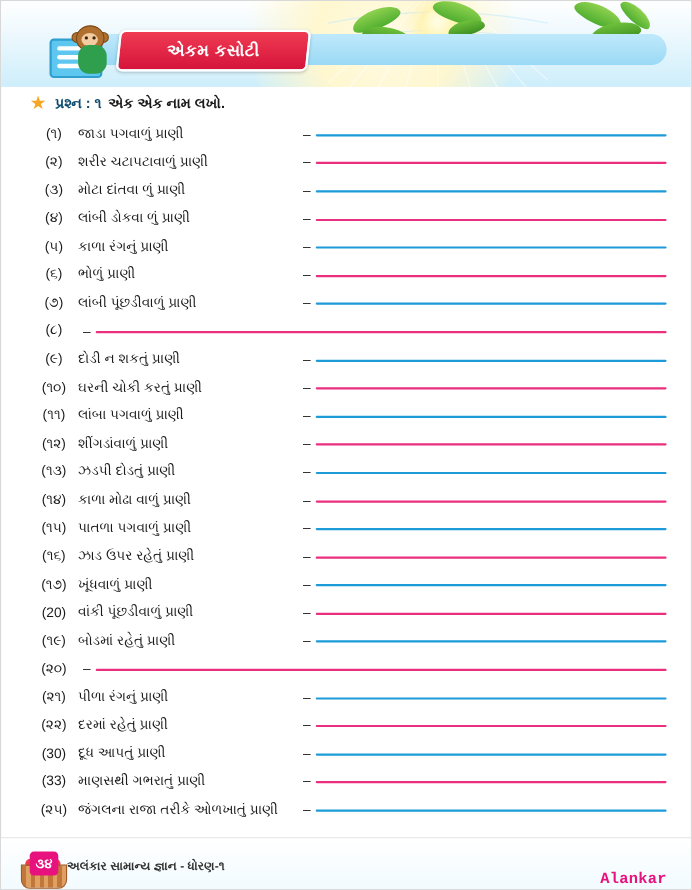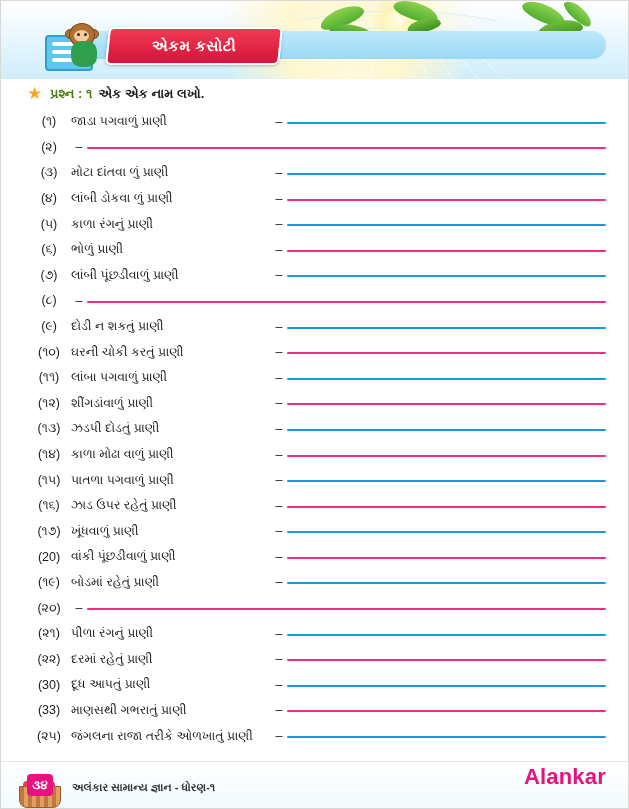--- a/index.html
+++ b/index.html
@@ -94,21 +94,21 @@
   .mascot .eye{position:absolute;top:12px;width:3px;height:3px;border-radius:50%;background:#3a2412;}
   .mascot .eye.l{left:34px;} .mascot .eye.r{left:41px;}
   
   .q-head{
     position:absolute;left:26px;top:84px;display:flex;align-items:center;gap:6px;
   }
   .star{
     width:17px;height:17px;display:inline-block;
     color:#f5a623;font-size:17px;line-height:17px;
   }
-  .q-head .q-label{color:#4d7c0f;font-size:13px;font-weight:bold;}
+  .q-head .q-label{color:#0c4a6e;font-size:13px;font-weight:bold;}
   .q-head .q-text{color:#1a1a1a;font-size:13px;font-weight:bold;}
   
   .list{position:absolute;left:26px;top:108px;right:22px;}
   .row{
     position:relative;height:25.6px;display:flex;align-items:center;
   }
   .num{
     width:44px;text-align:center;font-size:12.5px;color:#1a1a1a;flex:0 0 44px;
   }
   .item{
@@ -132,25 +132,26 @@
     border-top:1px solid #e6e6e6;
     padding-left:11px;
   }
   .pagebadge{
     position:absolute;left:26px;bottom:12px;width:26px;height:22px;
     background:#e8127f;color:#fff;border-radius:4px;
     display:flex;align-items:center;justify-content:center;
     font-size:12px;font-weight:bold;
   }
   .foot-text{
-    position:absolute;left:60px;bottom:14px;font-size:11px;color:#333;font-weight:bold;margin-left:11px;
+    position:absolute;left:60px;bottom:14px;font-size:11px;color:#333;font-weight:bold;
   }
   .brand{
-    position:absolute;right:22px;bottom:18px;font-size:22px;font-weight:bold;color:#e8127f;
+    position:absolute;right:22px;bottom:0;font-size:14px;font-weight:bold;color:#e8127f;
     letter-spacing:.2px;
+    font-family:Liberation Mono, monospace;
   }
   .basket{
     position:absolute;left:18px;bottom:-4px;width:40px;height:34px;
   }
   .basket .b1{
     position:absolute;left:0;bottom:4px;width:40px;height:20px;
     background:repeating-linear-gradient(90deg,#c2773a 0 4px,#e0a062 4px 8px);
     border-radius:0 0 8px 8px;border:1px solid #a05a25;
   }
   .basket .b2{
@@ -224,20 +225,21 @@
 
   <div class="list" id="list">
       <div class="row">
         <span class="num">(૧)</span>
         <span class="item">જાડા પગવાળું પ્રાણી</span>
         <span class="dash">–</span>
         <span class="ruleline blue"></span>
       </div>
       <div class="row">
         <span class="num">(૨)</span>
+        <span class="item">શરીર ચટાપટાવાળું પ્રાણી</span>
         <span class="dash">–</span>
         <span class="ruleline pink"></span>
       </div>
       <div class="row">
         <span class="num">(૩)</span>
         <span class="item">મોટા દાંતવા ળું પ્રાણી</span>
         <span class="dash">–</span>
         <span class="ruleline blue"></span>
       </div>
       <div class="row">

